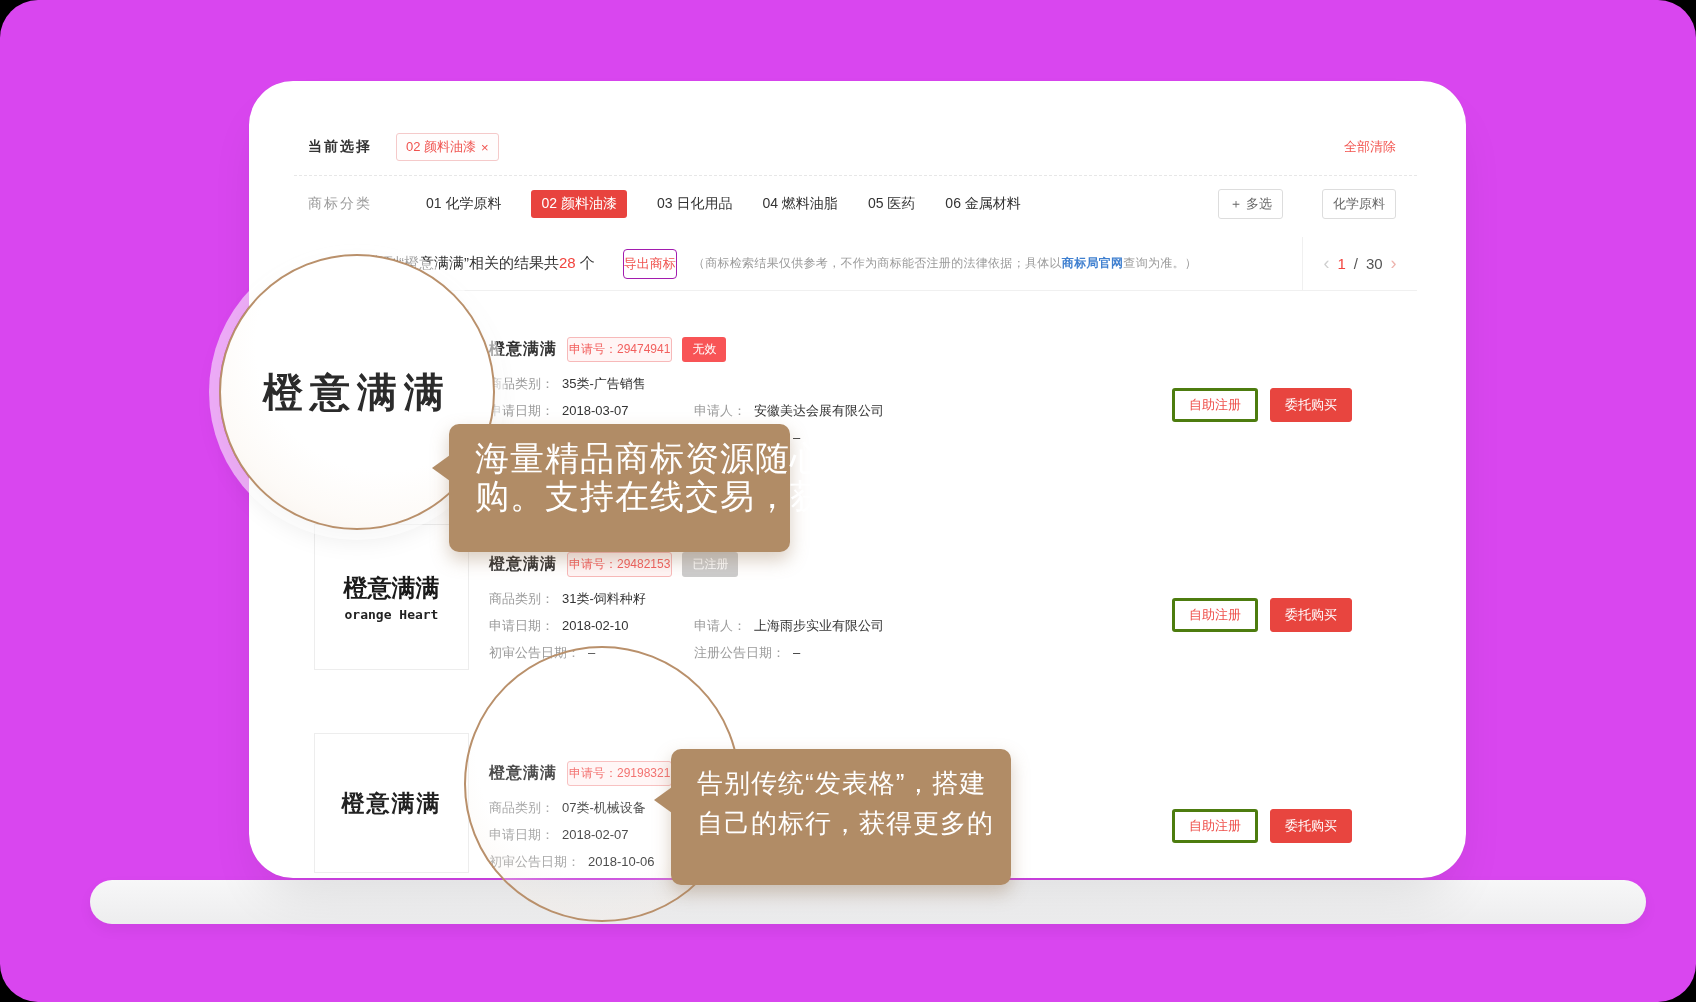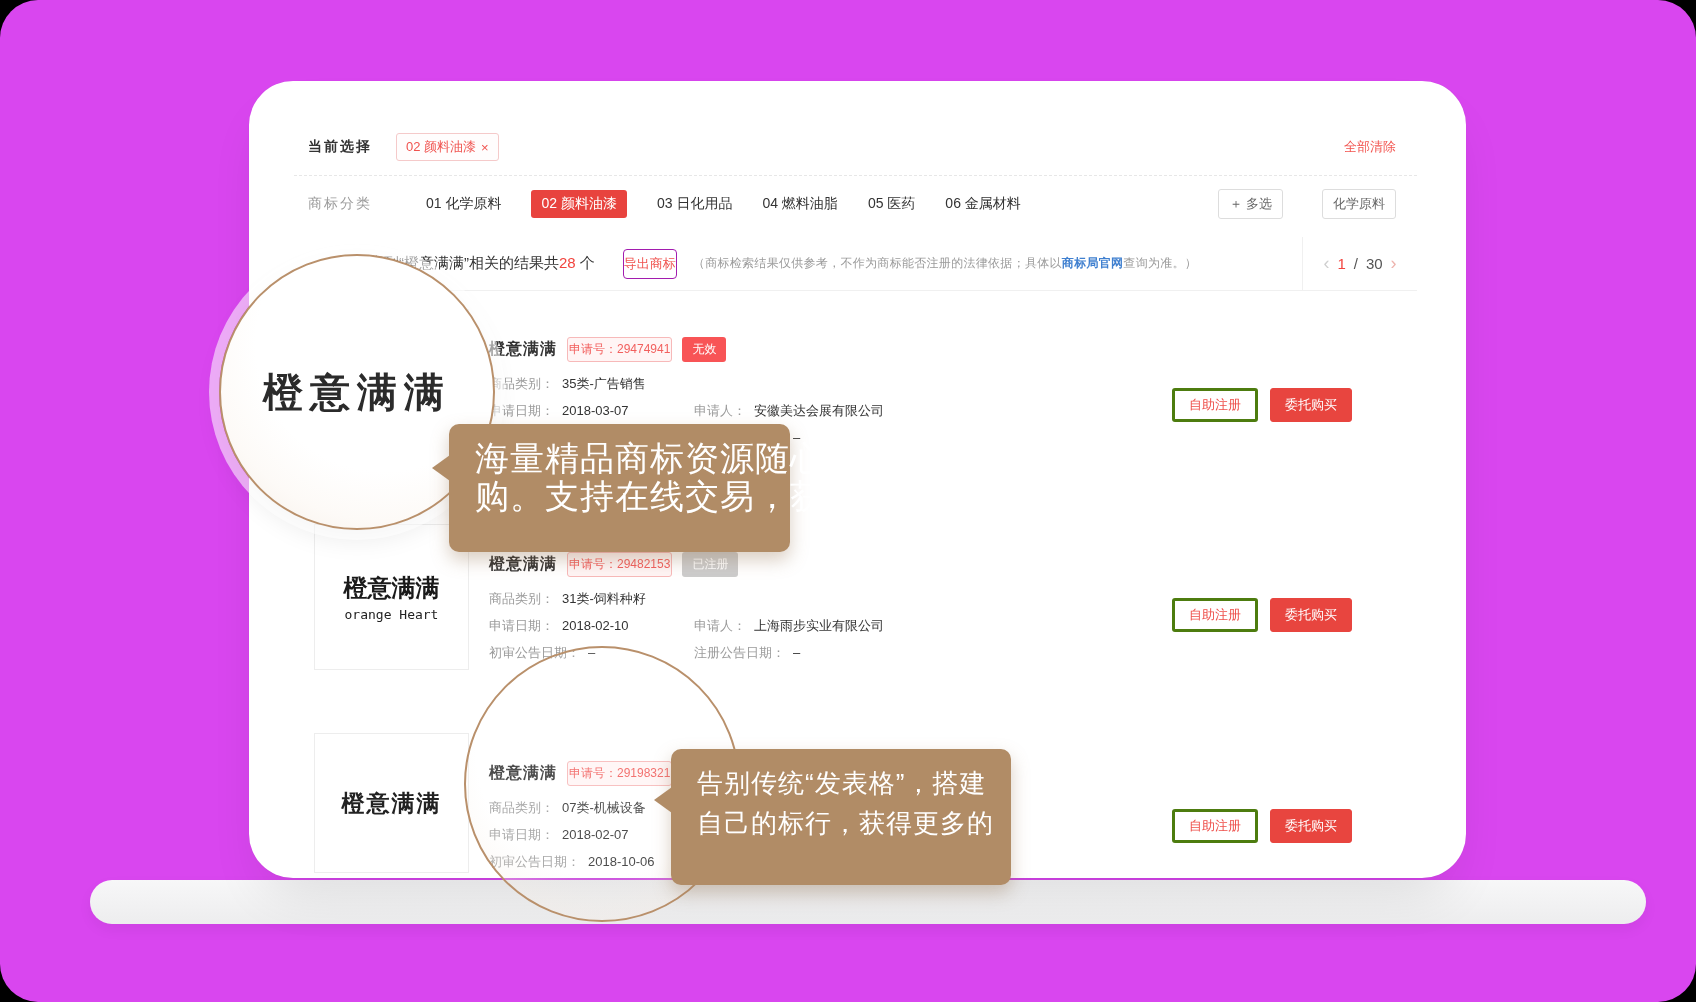--- a/index.html
+++ b/index.html
@@ -58,21 +58,21 @@
   
   .row{position:relative;background:#fff;display:flex;padding:18px 0 0 20px;box-sizing:border-box;}
   .row1{height:195px;}
   .row2{height:196px;margin-top:20px;}
   .row3{height:175px;margin-top:13px;}
   .mark-box{width:155px;height:146px;border:1px solid #ededed;box-sizing:border-box;
             display:flex;flex-direction:column;align-items:center;justify-content:center;flex:none;background:#fff;}
   .row3 .mark-box{height:140px;}
   .mark-main{font-size:22px;font-weight:bold;color:#222;letter-spacing:1px;}
   .mark-kai{font-family:"DejaVu Serif","Liberation Serif",serif;font-size:24px;font-weight:bold;color:#1a1a1a;}
-  .mark-sub{font-family:"DejaVu Sans Mono","Liberation Mono",monospace;font-size:13px;font-weight:normal;color:#222;margin-top:3px;}
+  .mark-sub{font-family:"DejaVu Sans Mono","Liberation Mono",monospace;font-size:13px;font-weight:bold;color:#222;margin-top:3px;}
   .mark-plain{font-size:23px;font-weight:600;color:#222;letter-spacing:2px;}
   .details{margin-left:20px;padding-top:28px;}
   .title-line{display:flex;align-items:center;gap:10px;margin-bottom:13px;}
   .tm-name{font-size:16px;font-weight:bold;color:#333;letter-spacing:1px;}
   .appno{font-size:12px;color:#f2605e;background:#fff5f5;border:1px solid #f7b9b9;
          border-radius:3px;padding:3px 1px;white-space:nowrap;}
   .status{font-size:12px;color:#fff;border-radius:3px;padding:4px 10px;white-space:nowrap;}
   .status.invalid{background:#f85456;}
   .status.registered{background:#cccccc;}
   .d-line{display:flex;margin-bottom:9px;font-size:13px;line-height:18px;}

